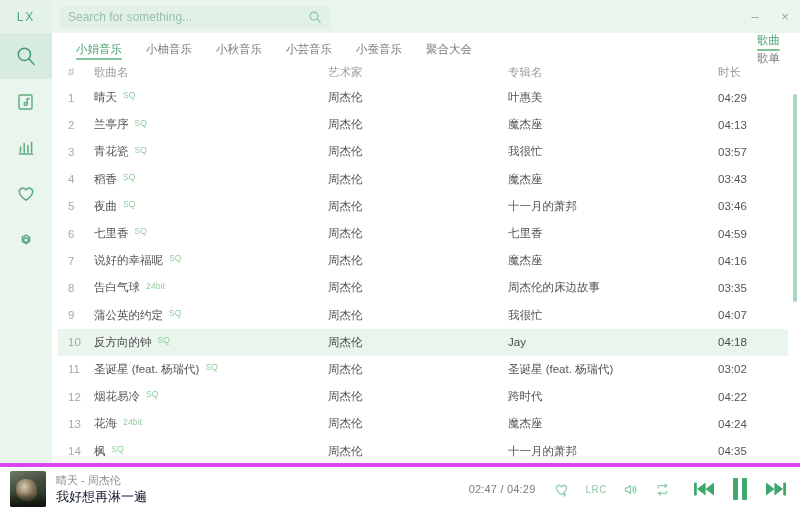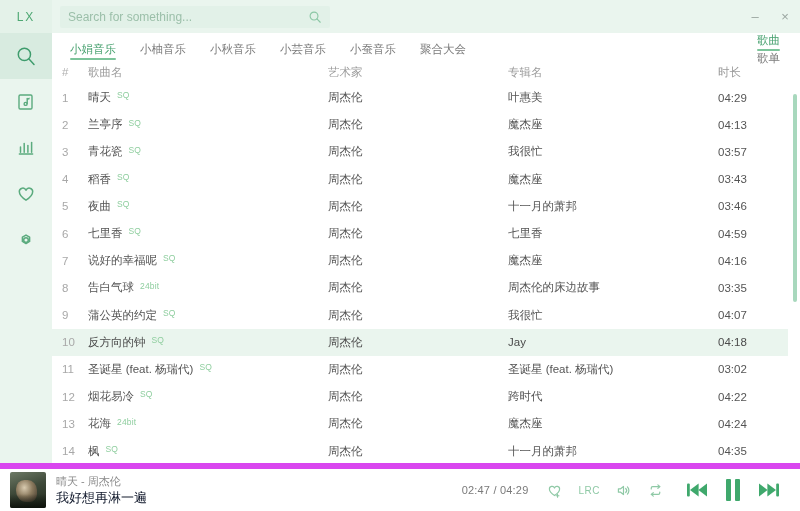--- a/index.html
+++ b/index.html
@@ -79,21 +79,21 @@
   .win-btns { display: flex; align-items: center; height: 33px; }
   .win-btn {
     width: 30px; height: 33px;
     display: flex; align-items: center; justify-content: center;
     color: #9aa5a0;
     font-size: 13px;
     cursor: default;
   }
 
   
-  .body-row { flex: 1; display: flex; min-height: 0; }
+  .body-row { flex: 1; display: flex; min-height: 0; gap: 6px; }
 
   .sidebar {
     width: 52px;
     flex: 0 0 52px;
     background: #eaf5ee;
     display: flex;
     flex-direction: column;
     align-items: stretch;
     padding-top: 0px;
   }
@@ -205,24 +205,24 @@
     width: 4px;
     height: 208px;
     background: #a8d8bd;
     border-radius: 2px;
   }
 
   
   .player {
     height: 48px;
     flex: 0 0 48px;
-    border-top: 6px solid #d946ef;
-    display: flex;
-    align-items: center;
-    padding: 0 18px 0 10px;
+    border-top: 4px solid #d946ef;
+    display: flex;
+    align-items: center;
+    padding: 0 11px 0 10px;
     background: #fff;
     position: relative;
   }
   .np { display: flex; align-items: center; min-width: 0; }
   .cover {
     width: 36px; height: 36px;
     flex: 0 0 36px;
     border-radius: 2px;
     overflow: hidden;
     background: linear-gradient(160deg,#6e7a66 0%,#3f4a3a 45%,#20281c 100%);

